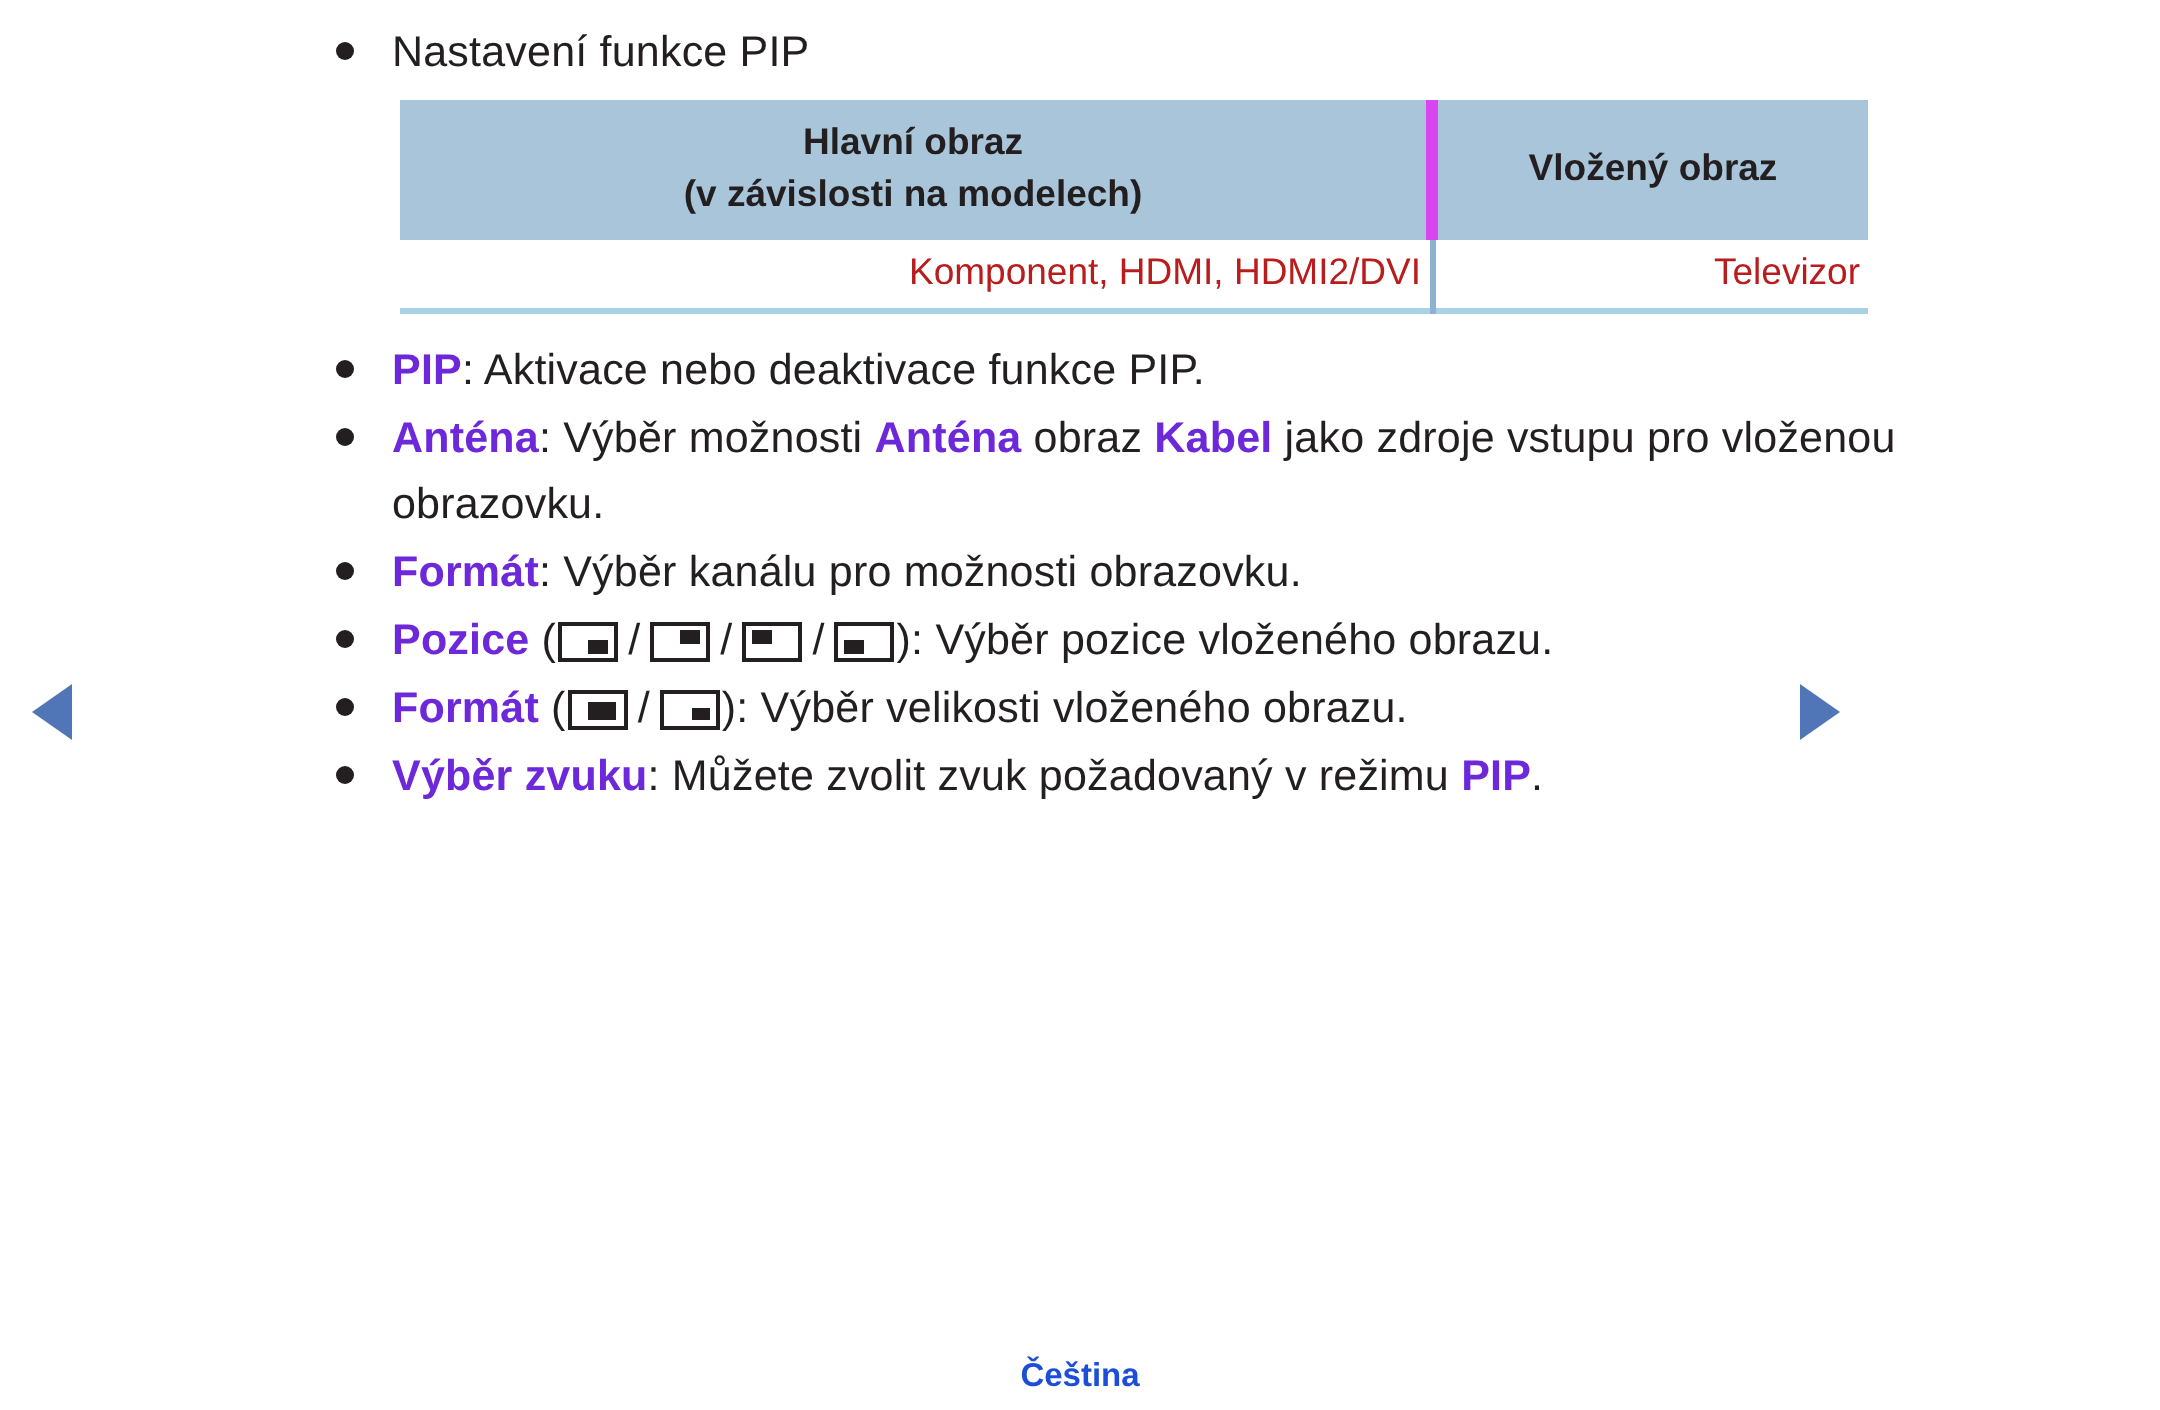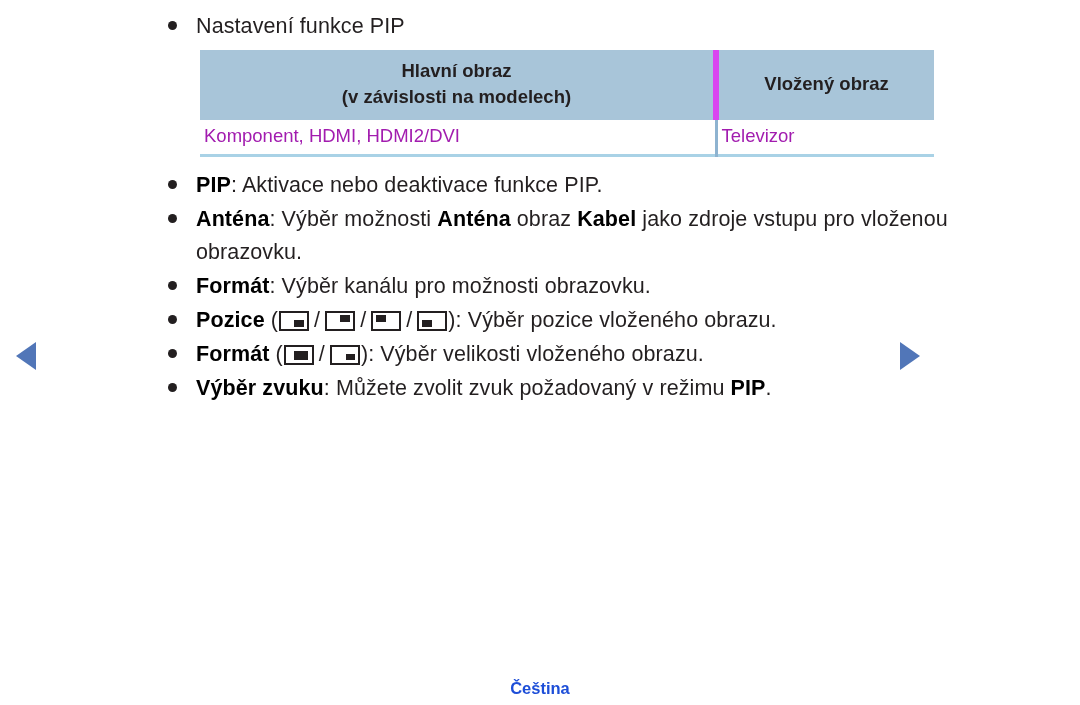--- a/index.html
+++ b/index.html
@@ -72,21 +72,21 @@
     background: #231f20;
   }
   .bullet-text {
     flex: 1 1 auto;
     font-size: 21.5px;
     line-height: 33px;
     color: #231f20;
     letter-spacing: 0.1px;
   }
 
-  .b { color: #000000; font-weight: bold; }
+  .b { color: #6d28d9; font-weight: bold; }
 
   
   .tbl-wrap {
     margin: 7px 0 12px 32px;
     width: 712px;
   }
   table.pip {
     border-collapse: collapse;
     width: 712px;
     table-layout: fixed;
@@ -99,22 +99,22 @@
     color: #231f20;
     text-align: center;
     line-height: 26px;
     padding: 8px 4px 10px 4px;
     border: none;
   }
   table.pip th.c1 { width: 505px; border-right: 6px solid #d946ef; }
   table.pip th.c2 { width: 207px; }
   table.pip td {
     font-size: 18.5px;
-    color: #a21caf;
-    text-align: left;
+    color: #b91c1c;
+    text-align: right;
     padding: 5px 4px 7px 4px;
     background: #ffffff;
     border: none;
   }
   table.pip td.c1 { border-right: 3px solid #8eb3d0; }
 
   
   .pipicon {
     display: inline-block;
     position: relative;

